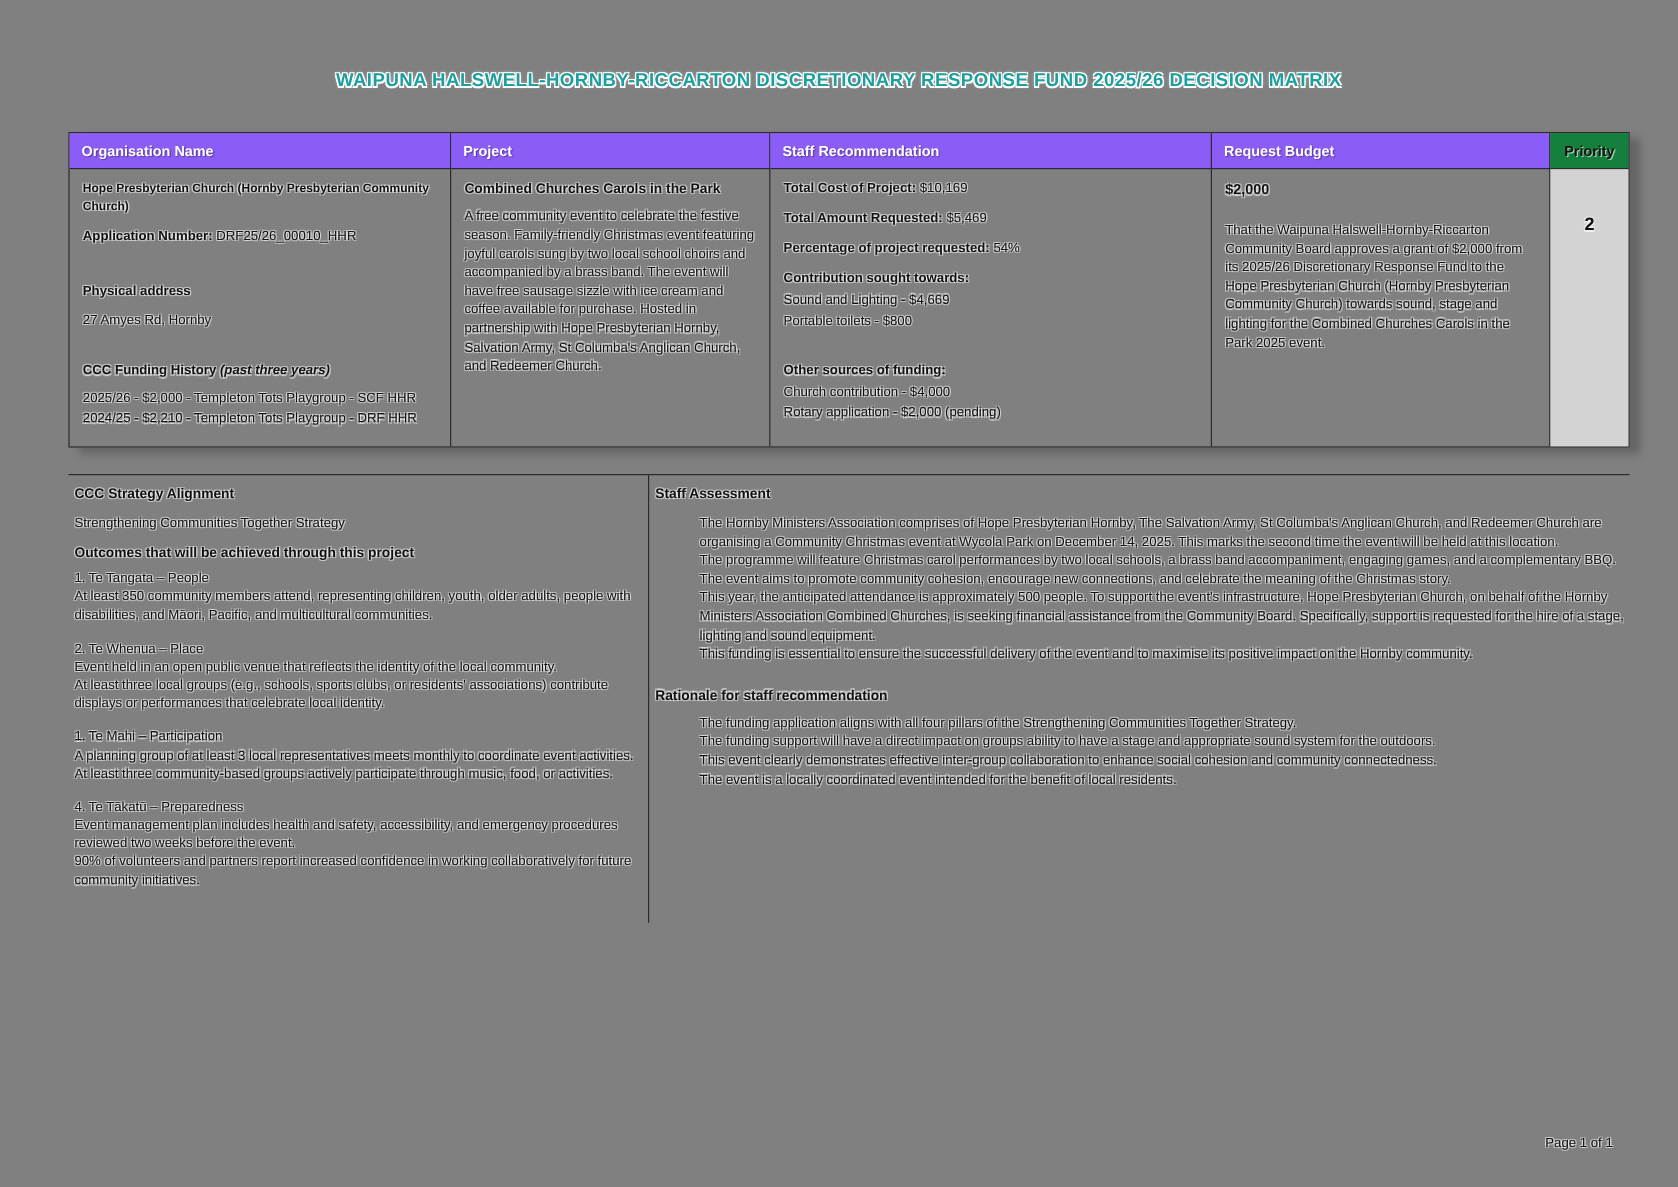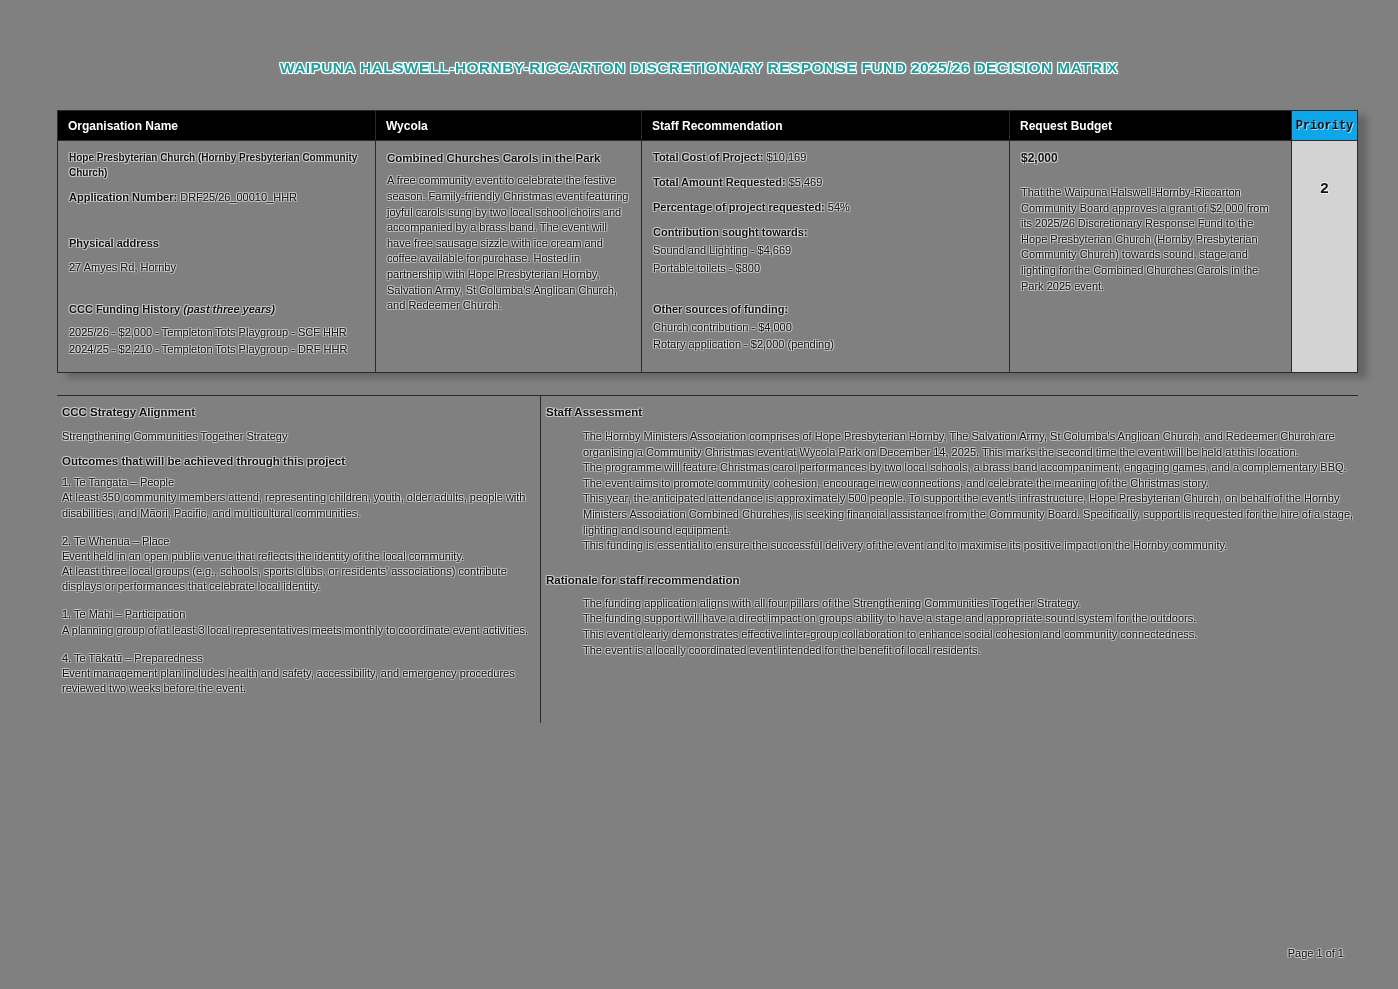--- a/index.html
+++ b/index.html
@@ -24,32 +24,31 @@
   }
   
   .matrix {
     position: absolute; left: 57px; top: 110px; width: 1301px;
     border: 1px solid #2b2b2b;
     box-shadow: 9px 5px 7px rgba(0,0,0,.22);
     box-sizing: border-box;
   }
   .mrow { display: grid; grid-template-columns: 318px 266px 368px 282px 65px; }
   .hcell {
-    background: #000000; color: #fff;
+    background: #8b5cf6; color: #fff;
     font-size: 12px; font-weight: bold;
     height: 30px; display: flex; align-items: center;
     padding: 0 10px; box-sizing: border-box;
     border-right: 1px solid #2b2b2b; border-bottom: 1px solid #2b2b2b;
     text-shadow: 1px 1px 1px rgba(0,0,0,.35);
   }
   .hcell:last-child { border-right: none; }
   .hcell.priority-h {
-    background: #0ea5e9; color: #111; justify-content: center;
+    background: #15803d; color: #111; justify-content: center;
     text-shadow: 1px 1px 0 rgba(255,255,255,.6);
-    font-family: Liberation Mono, monospace;
   }
   .bcell {
     font-size: 11px; line-height: 1.42;
     padding: 9px 11px; box-sizing: border-box;
     border-right: 1px solid #2b2b2b;
     min-height: 231px;
   }
   .bcell:last-child { border-right: none; }
   .bcell.priority-b { background: #d3d3d3; text-align: center; padding-top: 36px; }
   .priority-value { font-size: 15px; font-weight: bold; }
@@ -91,21 +90,21 @@
 </head>
 <body>
 
 <div>
 
   <div class="doc-title">WAIPUNA HALSWELL-HORNBY-RICCARTON DISCRETIONARY RESPONSE FUND 2025/26 DECISION MATRIX</div>
 
   <div class="matrix">
     <div class="mrow">
       <div class="hcell">Organisation Name</div>
-      <div class="hcell">Wycola</div>
+      <div class="hcell">Project</div>
       <div class="hcell">Staff Recommendation</div>
       <div class="hcell">Request Budget</div>
       <div class="hcell priority-h">Priority</div>
     </div>
 
     <div class="mrow">
 
       <div class="bcell halo">
         <div class="org-name">Hope Presbyterian Church (Hornby Presbyterian Community Church)</div>
         <div class="app-line">
@@ -175,25 +174,27 @@
 
       <div class="outcome-block">
         <div class="outcome-title">2. Te Whenua – Place</div>
         <div class="sec-line">Event held in an open public venue that reflects the identity of the local community.</div>
         <div class="sec-line">At least three local groups (e.g., schools, sports clubs, or residents' associations) contribute displays or performances that celebrate local identity.</div>
       </div>
 
       <div class="outcome-block">
         <div class="outcome-title">1. Te Mahi – Participation</div>
         <div class="sec-line">A planning group of at least 3 local representatives meets monthly to coordinate event activities.</div>
+        <div class="sec-line">At least three community-based groups actively participate through music, food, or activities.</div>
       </div>
 
       <div class="outcome-block">
         <div class="outcome-title">4. Te Tākatū – Preparedness</div>
         <div class="sec-line">Event management plan includes health and safety, accessibility, and emergency procedures reviewed two weeks before the event.</div>
+        <div class="sec-line">90% of volunteers and partners report increased confidence in working collaboratively for future community initiatives.</div>
       </div>
     </div>
 
     <div class="lower-right halo">
       <div class="sec-heading">Staff Assessment</div>
       <div class="assess-para">The Hornby Ministers Association comprises of Hope Presbyterian Hornby, The Salvation Army, St Columba's Anglican Church, and Redeemer Church are organising a Community Christmas event at Wycola Park on December 14, 2025. This marks the second time the event will be held at this location.</div>
       <div class="assess-para">The programme will feature Christmas carol performances by two local schools, a brass band accompaniment, engaging games, and a complementary BBQ. The event aims to promote community cohesion, encourage new connections, and celebrate the meaning of the Christmas story.</div>
       <div class="assess-para">This year, the anticipated attendance is approximately 500 people. To support the event's infrastructure, Hope Presbyterian Church, on behalf of the Hornby Ministers Association Combined Churches, is seeking financial assistance from the Community Board. Specifically, support is requested for the hire of a stage, lighting and sound equipment.</div>
       <div class="assess-para">This funding is essential to ensure the successful delivery of the event and to maximise its positive impact on the Hornby community.</div>
       <div class="rationale-heading">Rationale for staff recommendation</div>

